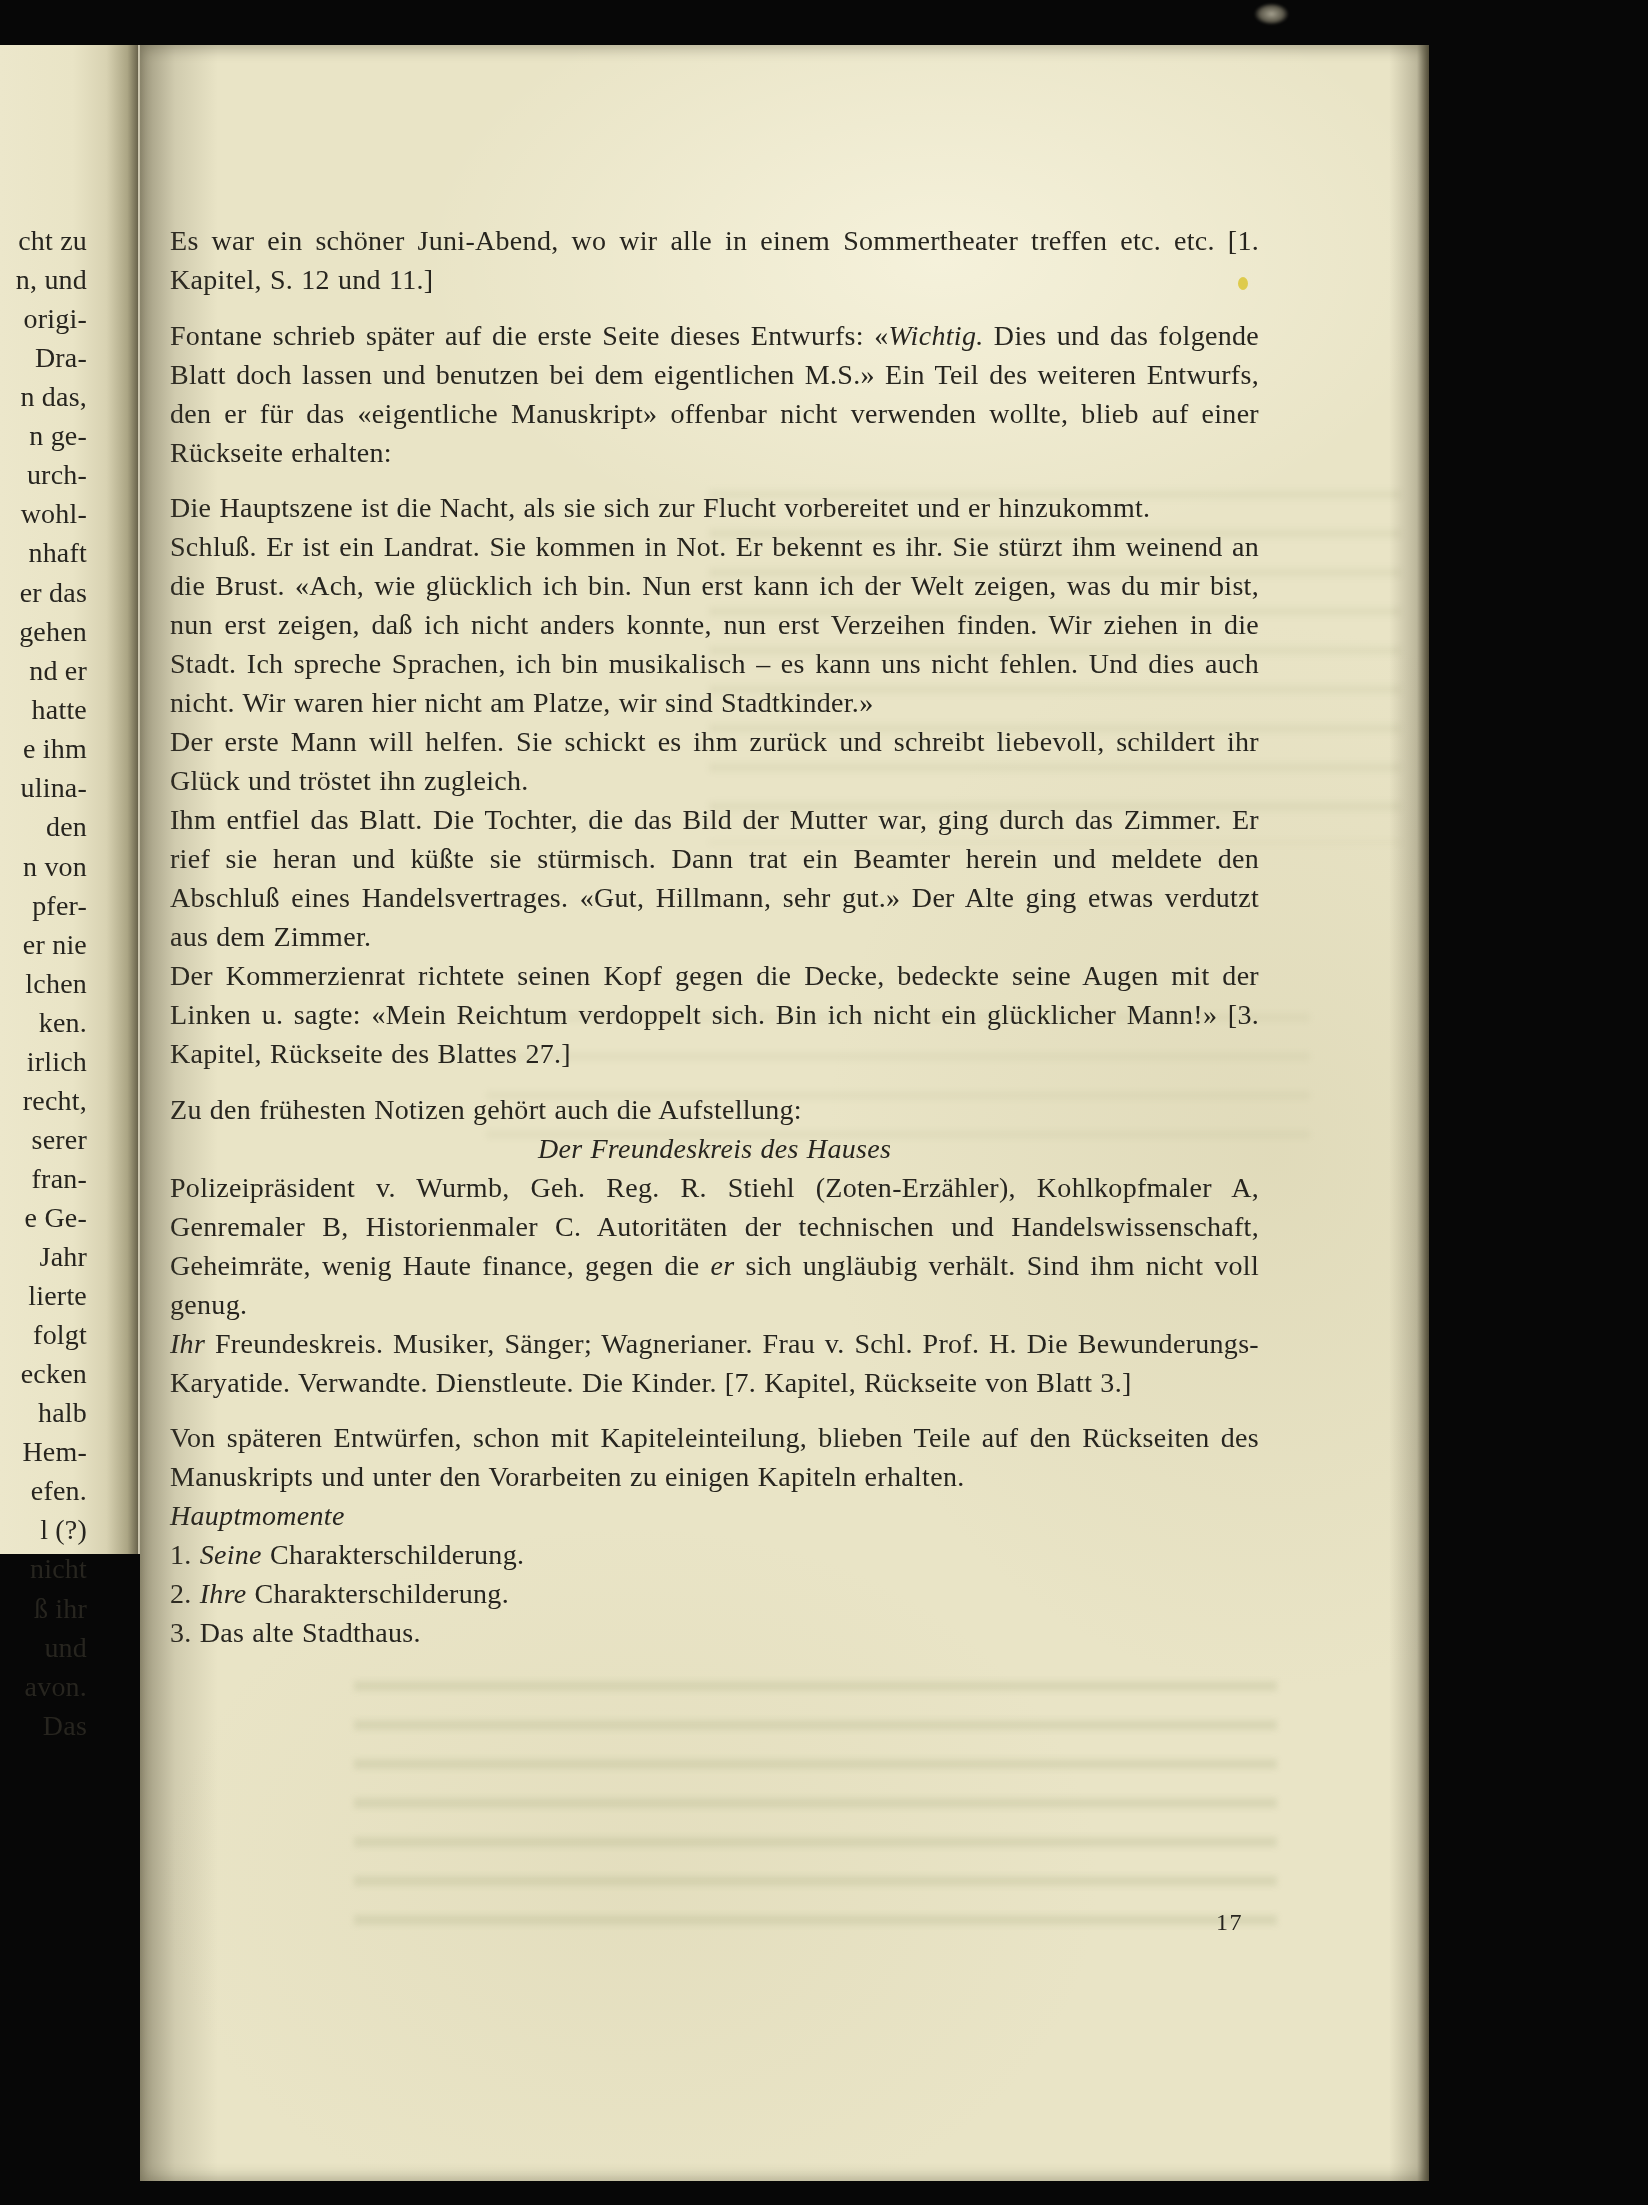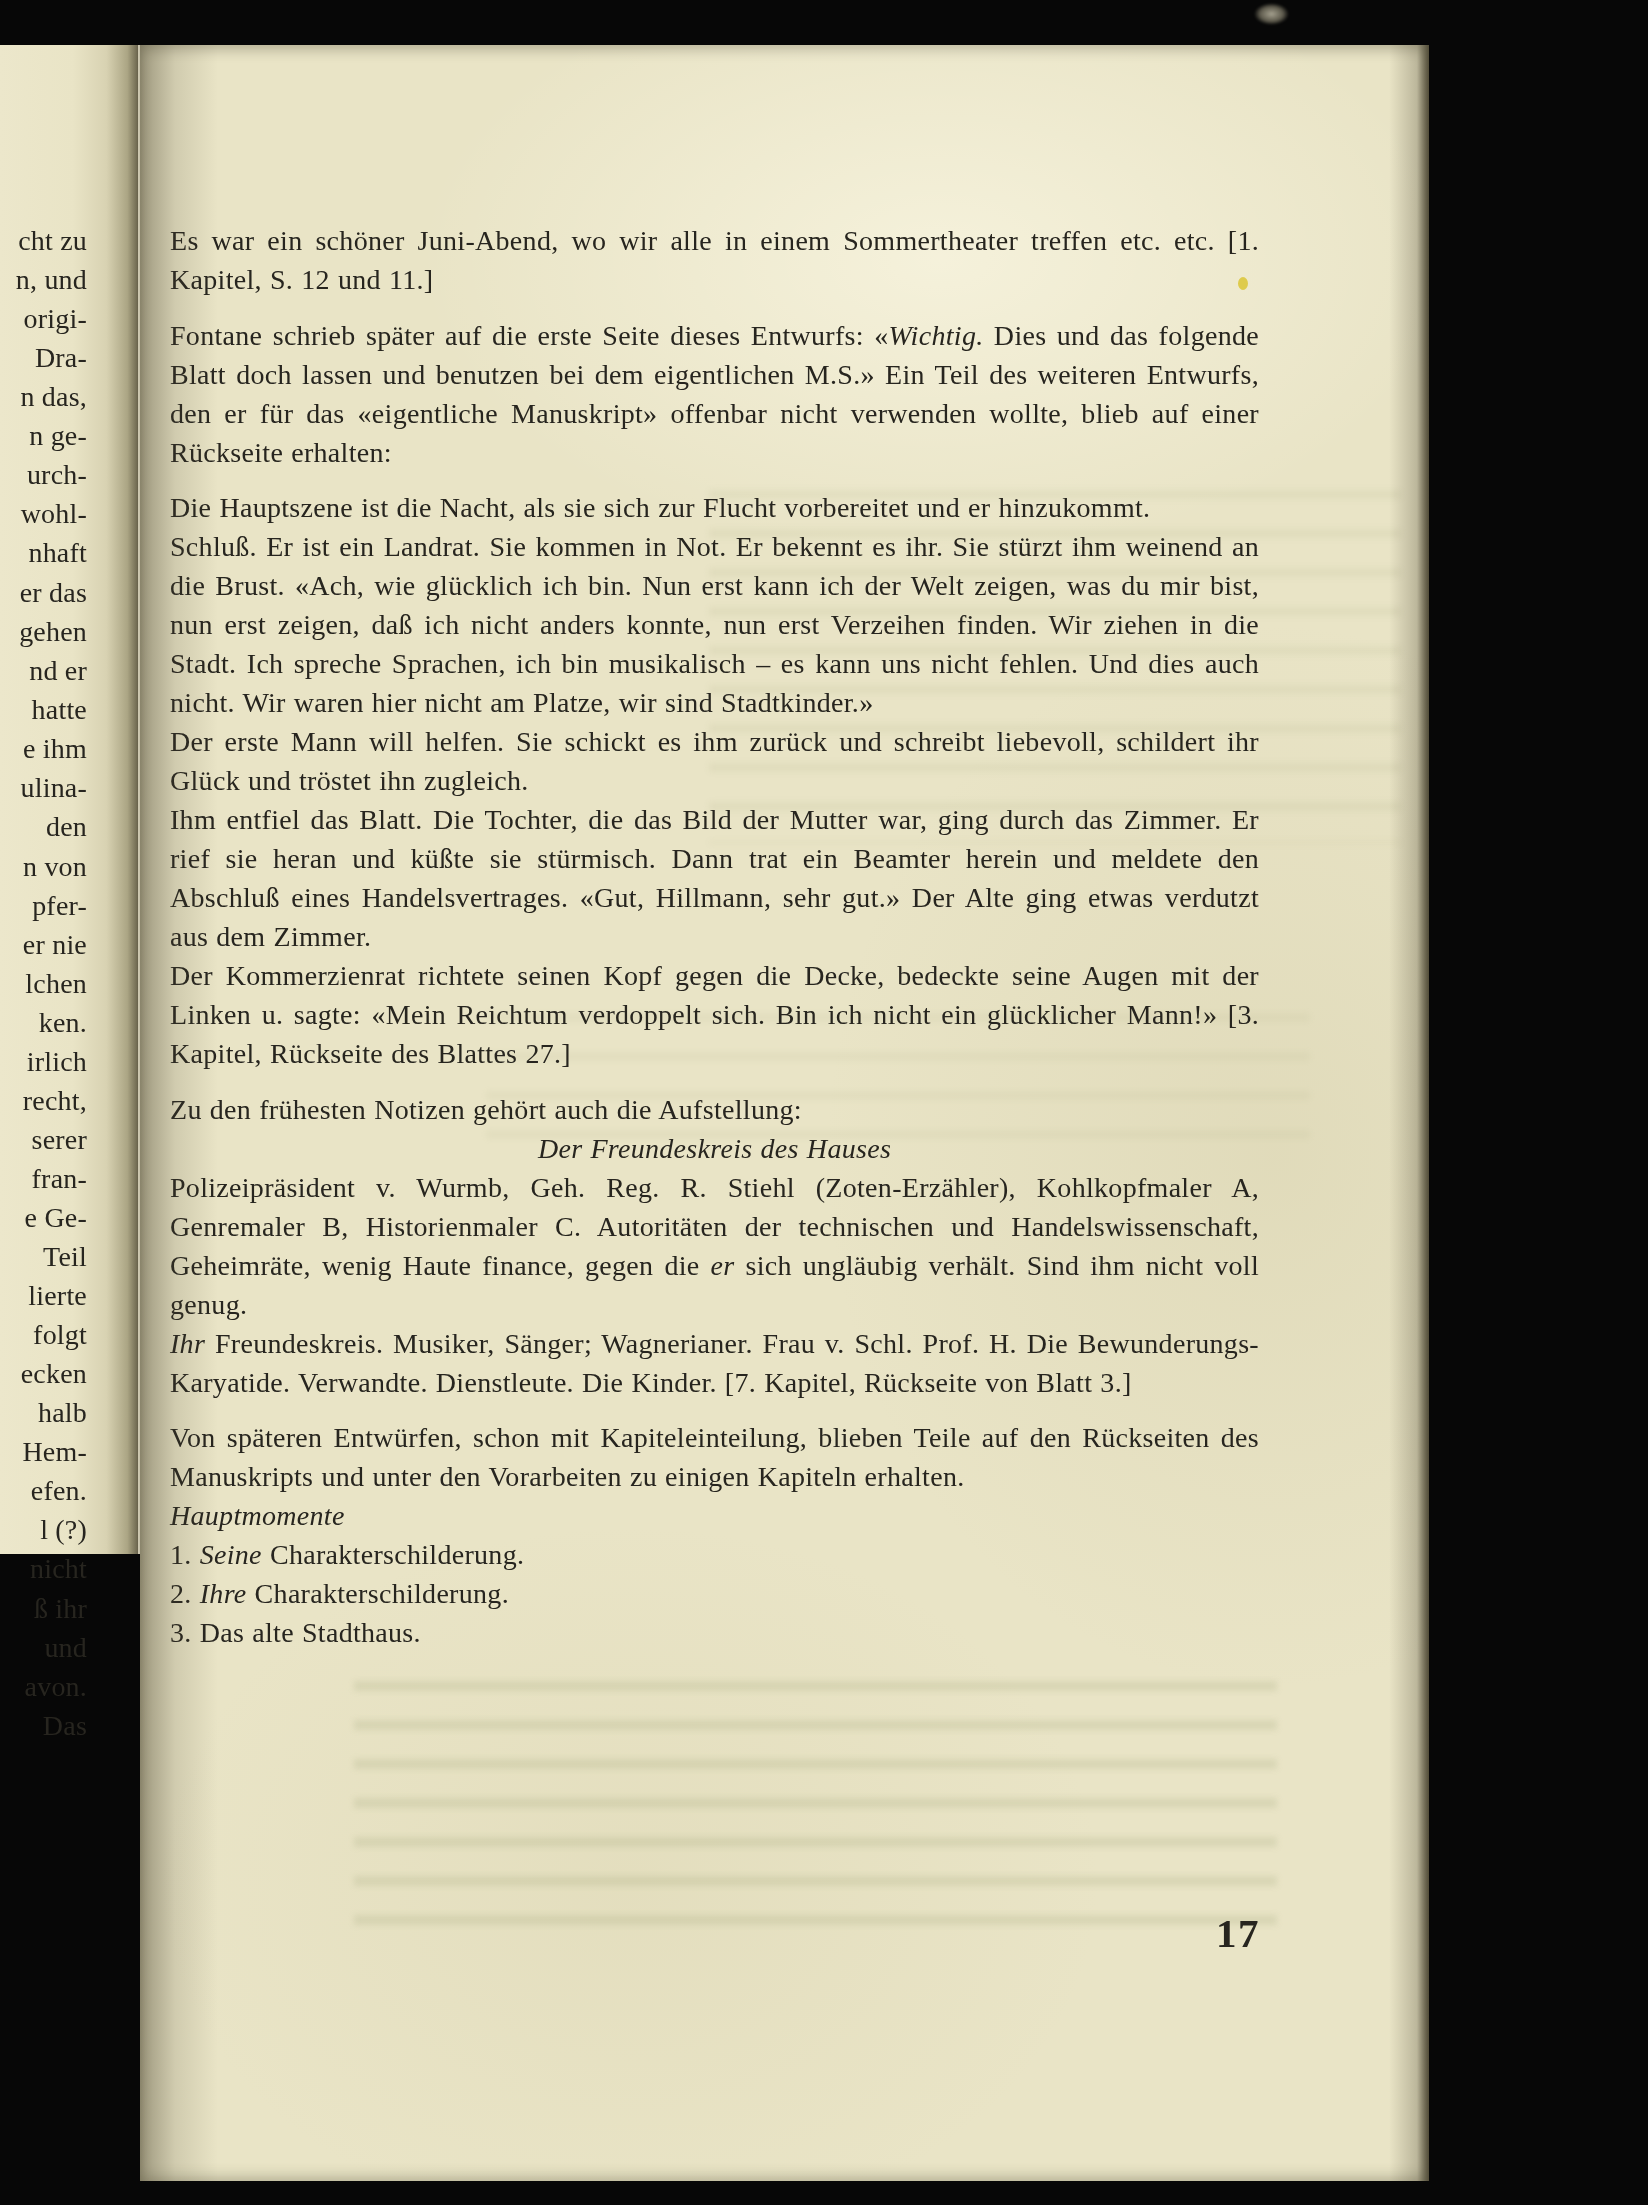--- a/index.html
+++ b/index.html
@@ -49,21 +49,21 @@
   .text-col { position:absolute; left:30px; top:176px; width:1089px; z-index:2;
     color:#27251f; font-size:28px; line-height:39px; text-align:justify;
     letter-spacing:0.3px; word-spacing:0.8px; }
   .para { margin:0; }
   .gap-before { margin-top:16.5px; }
   .center { text-align:center; }
   .italic { font-style:italic; }
   .text-col i { }
 
   .page-num { position:absolute; left:1076px; top:1864px; z-index:2; color:#27251f;
-    font-size:41px; font-weight:700; letter-spacing:1.6px; }
+    font-size:24px; font-weight:400; letter-spacing:1.6px; }
 </style>
 </head>
 <body>
 
 <div class="scan">
 
   <div class="speck"></div>
 
   <div class="left-page">
     <div class="left-frags">
@@ -86,21 +86,21 @@
         <div class="frag frag-gap">n von</div>
         <div class="frag">pfer-</div>
         <div class="frag">er nie</div>
         <div class="frag">lchen</div>
         <div class="frag">ken.</div>
         <div class="frag">irlich</div>
         <div class="frag">recht,</div>
         <div class="frag">serer</div>
         <div class="frag">fran-</div>
         <div class="frag">e Ge-</div>
-        <div class="frag">Teil</div>
+        <div class="frag">Jahr</div>
         <div class="frag">lierte</div>
         <div class="frag">folgt</div>
         <div class="frag">ecken</div>
         <div class="frag">halb</div>
         <div class="frag">Hem-</div>
         <div class="frag">efen.</div>
         <div class="frag">l (?)</div>
         <div class="frag">nicht</div>
         <div class="frag frag-gap">ß ihr</div>
         <div class="frag">und</div>

